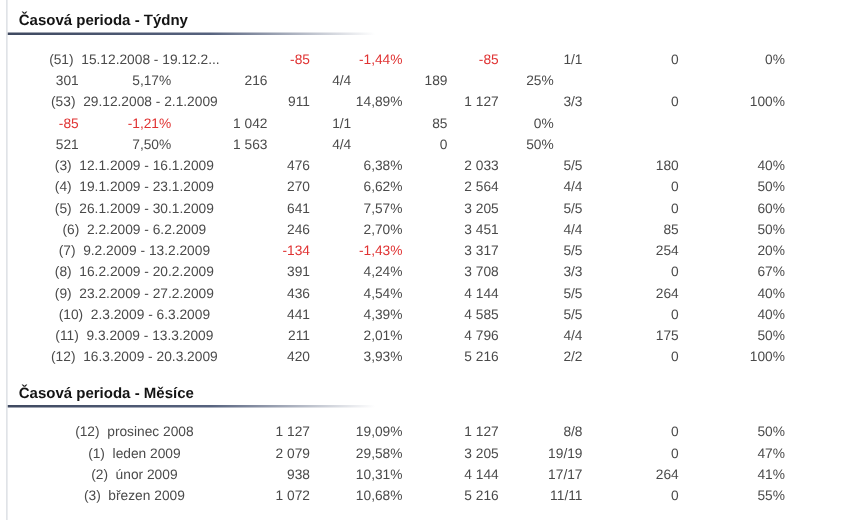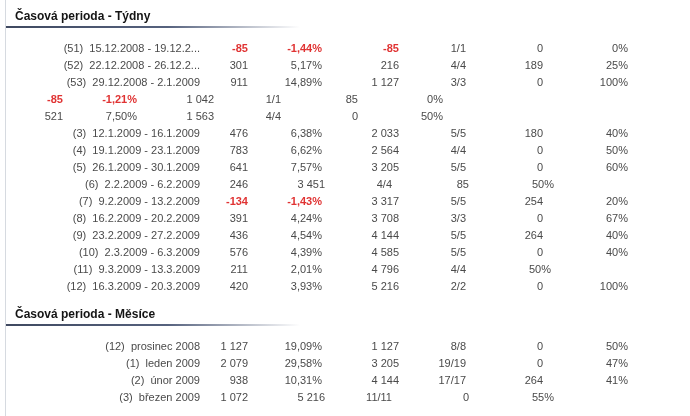--- a/index.html
+++ b/index.html
@@ -17,50 +17,49 @@
   .rule{
     height:2px;width:294px;
     background:linear-gradient(to right,#3f4960 0%,#56627e 55%,rgba(90,101,128,0) 100%);
   }
   .rows{margin-top:12px;}
   .row{
     display:flex;height:17px;line-height:17px;
     font-size:11px;color:#4a4a4a;padding-left:9px;white-space:nowrap;
   }
   .c{flex:none;}
-  .label{width:185px;text-align:right;overflow:hidden;}
+  .label{width:185px;text-align:center;overflow:hidden;}
   .v{text-align:right;}
   .c1{width:48px}
   .c2{width:74px}
   .c3{width:77px}
   .c4{width:67px}
   .c5{width:77px}
   .c6{width:85px}
-  .neg{color:#e03333;font-weight:bold;}
+  .neg{color:#e03333;}
 </style>
 </head>
 <body>
 
 <div class="panel">
 
   <div class="section section-weeks">
     <div class="section-title">Časová perioda - Týdny</div>
     <div class="rule"></div>
     <div class="rows">
         <div class="row">
     <span class="c label">(51)&nbsp;&nbsp;15.12.2008 - 19.12.2...</span>
     <span class="c v c1 neg">-85</span>
     <span class="c v c2 neg">-1,44%</span>
     <span class="c v c3 neg">-85</span>
     <span class="c v c4">1/1</span>
     <span class="c v c5">0</span>
     <span class="c v c6">0%</span>
   </div>
         <div class="row">
-    <span class="c label">(52)&nbsp;&nbsp;22.12.2008 - 26.12.2...</span>
     <span class="c v c1">301</span>
     <span class="c v c2">5,17%</span>
     <span class="c v c3">216</span>
     <span class="c v c4">4/4</span>
     <span class="c v c5">189</span>
     <span class="c v c6">25%</span>
   </div>
         <div class="row">
     <span class="c label">(53)&nbsp;&nbsp;29.12.2008 - 2.1.2009</span>
     <span class="c v c1">911</span>
@@ -90,39 +89,40 @@
     <span class="c label">(3)&nbsp;&nbsp;12.1.2009 - 16.1.2009</span>
     <span class="c v c1">476</span>
     <span class="c v c2">6,38%</span>
     <span class="c v c3">2 033</span>
     <span class="c v c4">5/5</span>
     <span class="c v c5">180</span>
     <span class="c v c6">40%</span>
   </div>
         <div class="row">
     <span class="c label">(4)&nbsp;&nbsp;19.1.2009 - 23.1.2009</span>
-    <span class="c v c1">783</span>
+    <span class="c v c1">270</span>
     <span class="c v c2">6,62%</span>
     <span class="c v c3">2 564</span>
     <span class="c v c4">4/4</span>
     <span class="c v c5">0</span>
     <span class="c v c6">50%</span>
   </div>
         <div class="row">
     <span class="c label">(5)&nbsp;&nbsp;26.1.2009 - 30.1.2009</span>
     <span class="c v c1">641</span>
     <span class="c v c2">7,57%</span>
     <span class="c v c3">3 205</span>
     <span class="c v c4">5/5</span>
     <span class="c v c5">0</span>
     <span class="c v c6">60%</span>
   </div>
         <div class="row">
     <span class="c label">(6)&nbsp;&nbsp;2.2.2009 - 6.2.2009</span>
     <span class="c v c1">246</span>
+    <span class="c v c2">2,70%</span>
     <span class="c v c3">3 451</span>
     <span class="c v c4">4/4</span>
     <span class="c v c5">85</span>
     <span class="c v c6">50%</span>
   </div>
         <div class="row">
     <span class="c label">(7)&nbsp;&nbsp;9.2.2009 - 13.2.2009</span>
     <span class="c v c1 neg">-134</span>
     <span class="c v c2 neg">-1,43%</span>
     <span class="c v c3">3 317</span>
@@ -143,33 +143,34 @@
     <span class="c label">(9)&nbsp;&nbsp;23.2.2009 - 27.2.2009</span>
     <span class="c v c1">436</span>
     <span class="c v c2">4,54%</span>
     <span class="c v c3">4 144</span>
     <span class="c v c4">5/5</span>
     <span class="c v c5">264</span>
     <span class="c v c6">40%</span>
   </div>
         <div class="row">
     <span class="c label">(10)&nbsp;&nbsp;2.3.2009 - 6.3.2009</span>
-    <span class="c v c1">576</span>
+    <span class="c v c1">441</span>
     <span class="c v c2">4,39%</span>
     <span class="c v c3">4 585</span>
     <span class="c v c4">5/5</span>
     <span class="c v c5">0</span>
     <span class="c v c6">40%</span>
   </div>
         <div class="row">
     <span class="c label">(11)&nbsp;&nbsp;9.3.2009 - 13.3.2009</span>
     <span class="c v c1">211</span>
     <span class="c v c2">2,01%</span>
     <span class="c v c3">4 796</span>
     <span class="c v c4">4/4</span>
+    <span class="c v c5">175</span>
     <span class="c v c6">50%</span>
   </div>
         <div class="row">
     <span class="c label">(12)&nbsp;&nbsp;16.3.2009 - 20.3.2009</span>
     <span class="c v c1">420</span>
     <span class="c v c2">3,93%</span>
     <span class="c v c3">5 216</span>
     <span class="c v c4">2/2</span>
     <span class="c v c5">0</span>
     <span class="c v c6">100%</span>
@@ -204,20 +205,21 @@
     <span class="c v c1">938</span>
     <span class="c v c2">10,31%</span>
     <span class="c v c3">4 144</span>
     <span class="c v c4">17/17</span>
     <span class="c v c5">264</span>
     <span class="c v c6">41%</span>
   </div>
         <div class="row">
     <span class="c label">(3)&nbsp;&nbsp;březen 2009</span>
     <span class="c v c1">1 072</span>
+    <span class="c v c2">10,68%</span>
     <span class="c v c3">5 216</span>
     <span class="c v c4">11/11</span>
     <span class="c v c5">0</span>
     <span class="c v c6">55%</span>
   </div>
       </div>
   </div>
 
 </div>
 

